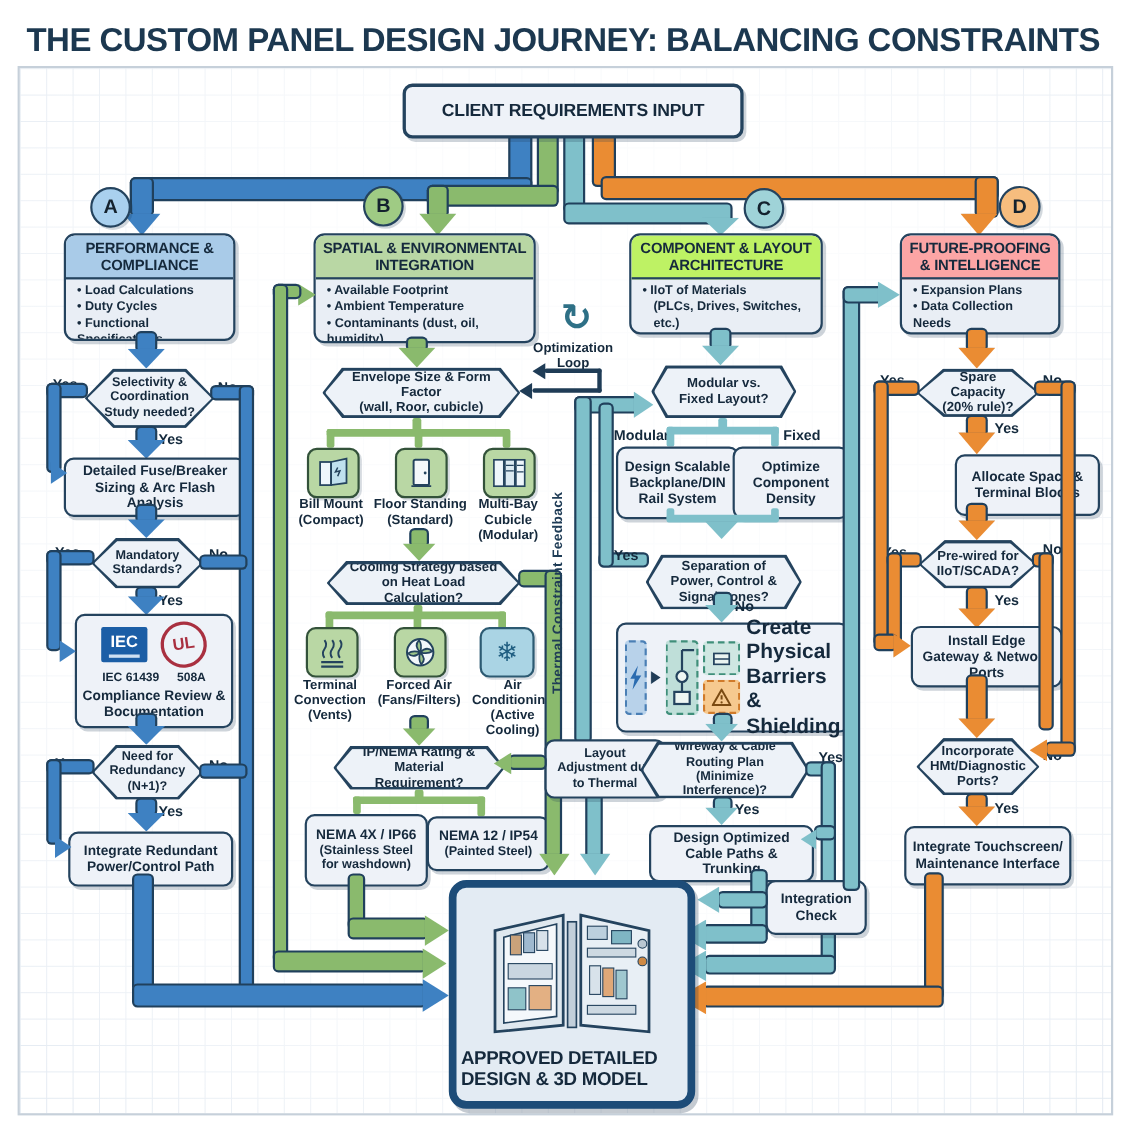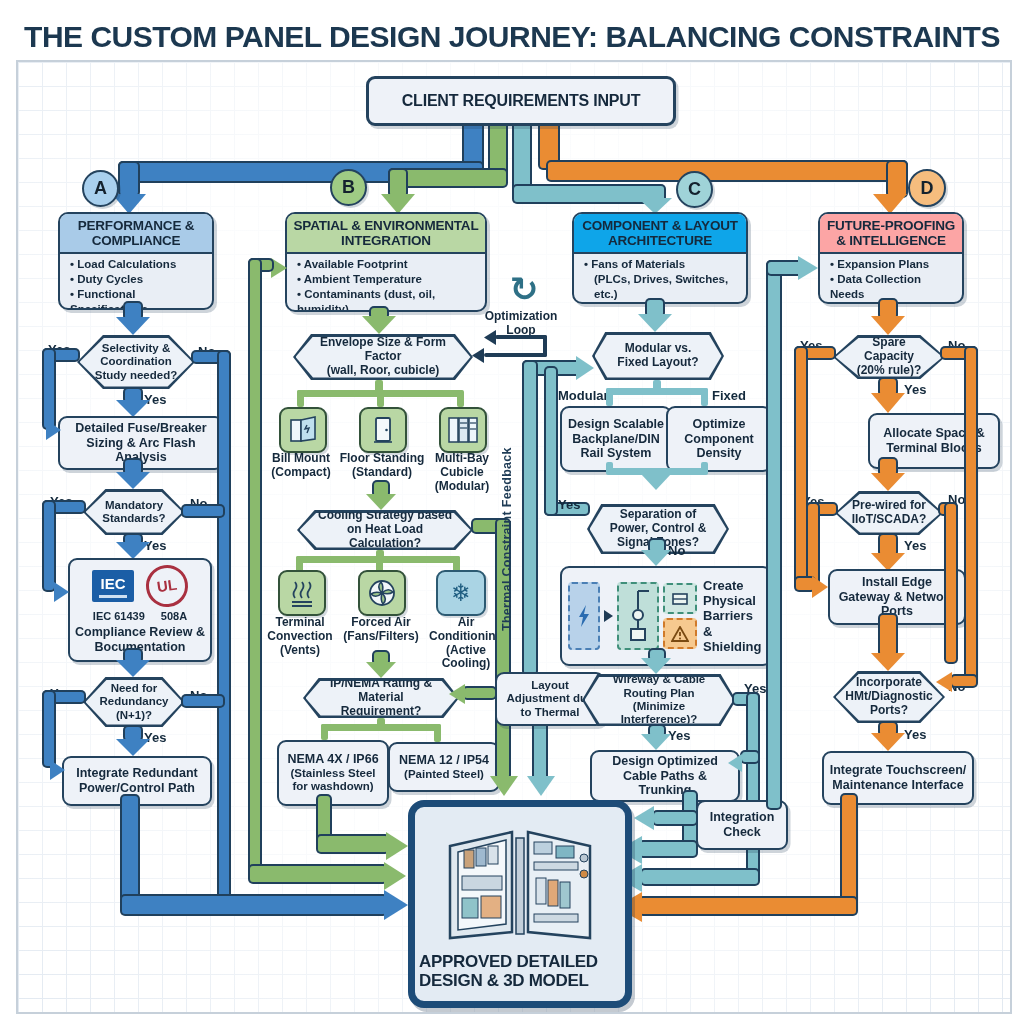--- a/index.html
+++ b/index.html
@@ -329,23 +329,23 @@
   <div class="tn" style="left:484px;top:353px;width:63px;height:4px"></div>
   <div class="ar aL" style="left:472px;top:348px;width:12px;height:15px;background:#1f3c56"></div>
 
   <div class="node" style="left:495px;top:672px;width:96px;height:44px;font-size:11.5px">
     <span>Layout Adjustment due to Thermal</span>
   </div>
   <div class="ln green" style="left:464px;top:688px;width:31px;height:10px"></div>
   <div class="ar aL green" style="left:449px;top:684px;width:16px;height:20px"></div>
 
   <div class="hdr" style="left:572px;top:212px;width:172px;height:88px">
-    <div class="band" style="background:#0ea5e9;height:40px">COMPONENT &amp; LAYOUT ARCHITECTURE</div>
+    <div class="band" style="background:#bef264;height:40px">COMPONENT &amp; LAYOUT ARCHITECTURE</div>
     <div class="body">
-      <span class="blt">Fans of Materials</span>
+      <span class="blt">IIoT of Materials</span>
       <span style="padding-left:10px">(PLCs, Drives, Switches, etc.)</span>
     </div>
   </div>
   <div class="ln teal" style="left:647px;top:300px;width:16px;height:16px"></div>
   <div class="ar aD teal" style="left:638px;top:314px;width:34px;height:18px"></div>
   <div class="hex shp1" style="left:592px;top:332px;width:132px;height:48px">
     <div class="hexin">Modular vs. Fixed Layout?</div>
   </div>
   <div class="lbl" style="left:558px;top:388px">Modular</div>
   <div class="lbl" style="left:712px;top:388px">Fixed</div>
@@ -394,21 +394,21 @@
           </svg>
       </div>
       <div class="zone" style="position:relative;width:30px;height:27px;border-color:#d07a2a;background:#f6c98f">
         <svg width="18" height="16" viewBox="0 0 18 16">
             <polygon points="9,1 17,15 1,15" fill="none" stroke="#7a4a12" stroke-width="1.8"></polygon>
             <line x1="9" y1="6" x2="9" y2="10" stroke="#7a4a12" stroke-width="1.8"></line>
             <circle cx="9" cy="12.6" r="1" fill="#7a4a12"></circle>
           </svg>
       </div>
     </div>
-    <div style="flex:1;font-size:13px;text-align:left;padding-left:2px">Create Physical Barriers &amp; Shielding</div>
+    <div style="flex:1;font-size:19px;text-align:left;padding-left:2px">Create Physical Barriers &amp; Shielding</div>
   </div>
   <div class="ln teal" style="left:650px;top:650px;width:14px;height:10px"></div>
   <div class="ar aD teal" style="left:641px;top:658px;width:30px;height:16px"></div>
   <div class="hex shp1" style="left:582px;top:674px;width:154px;height:52px">
     <div class="hexin" style="font-size:11.5px">Wireway &amp; Cable Routing Plan (Minimize Interference)?</div>
   </div>
   <div class="lbl" style="left:744px;top:681px">Yes</div>
   <div class="lbl" style="left:668px;top:728px">Yes</div>
   <div class="ln teal" style="left:650px;top:726px;width:14px;height:10px"></div>
   <div class="ar aD teal" style="left:641px;top:734px;width:30px;height:16px"></div>

